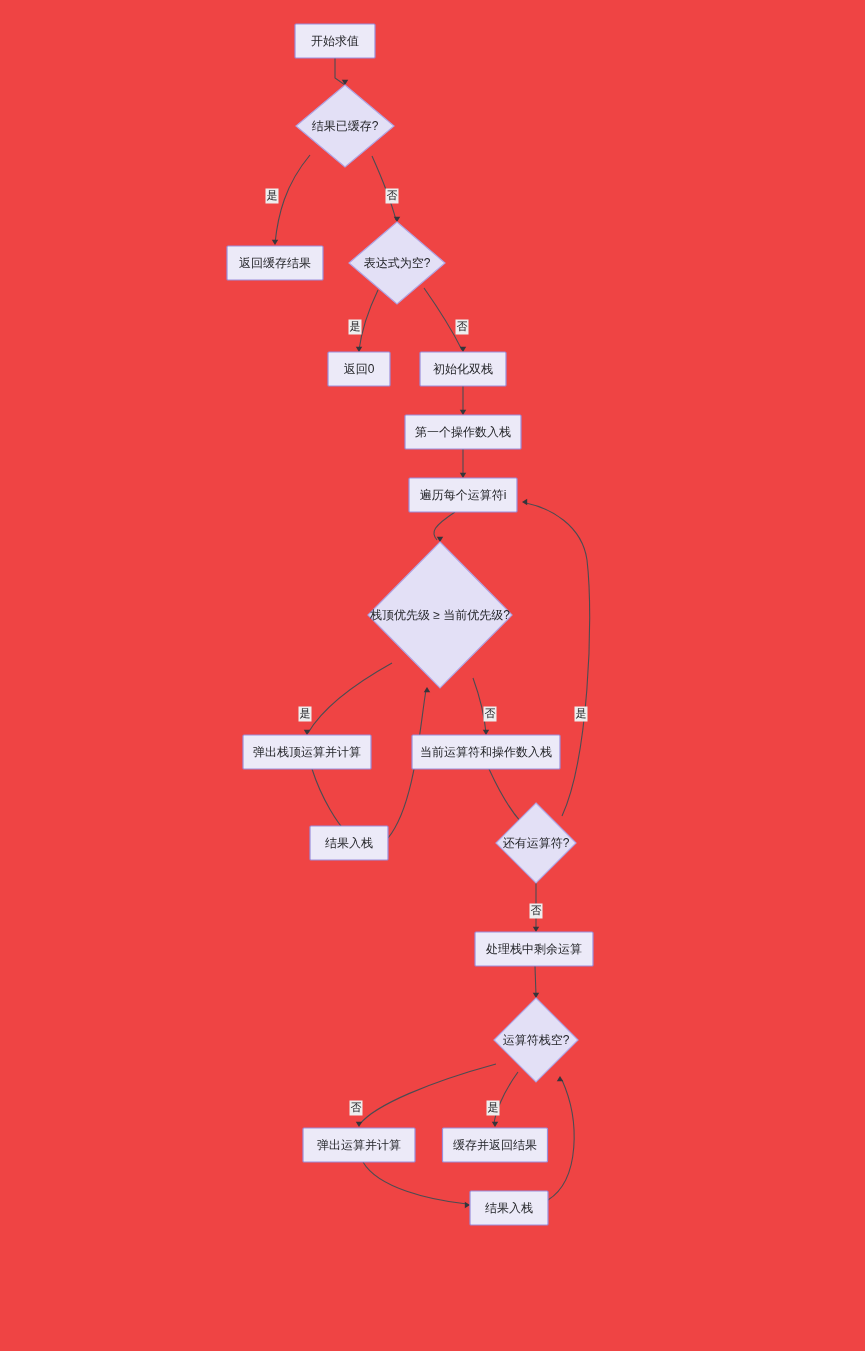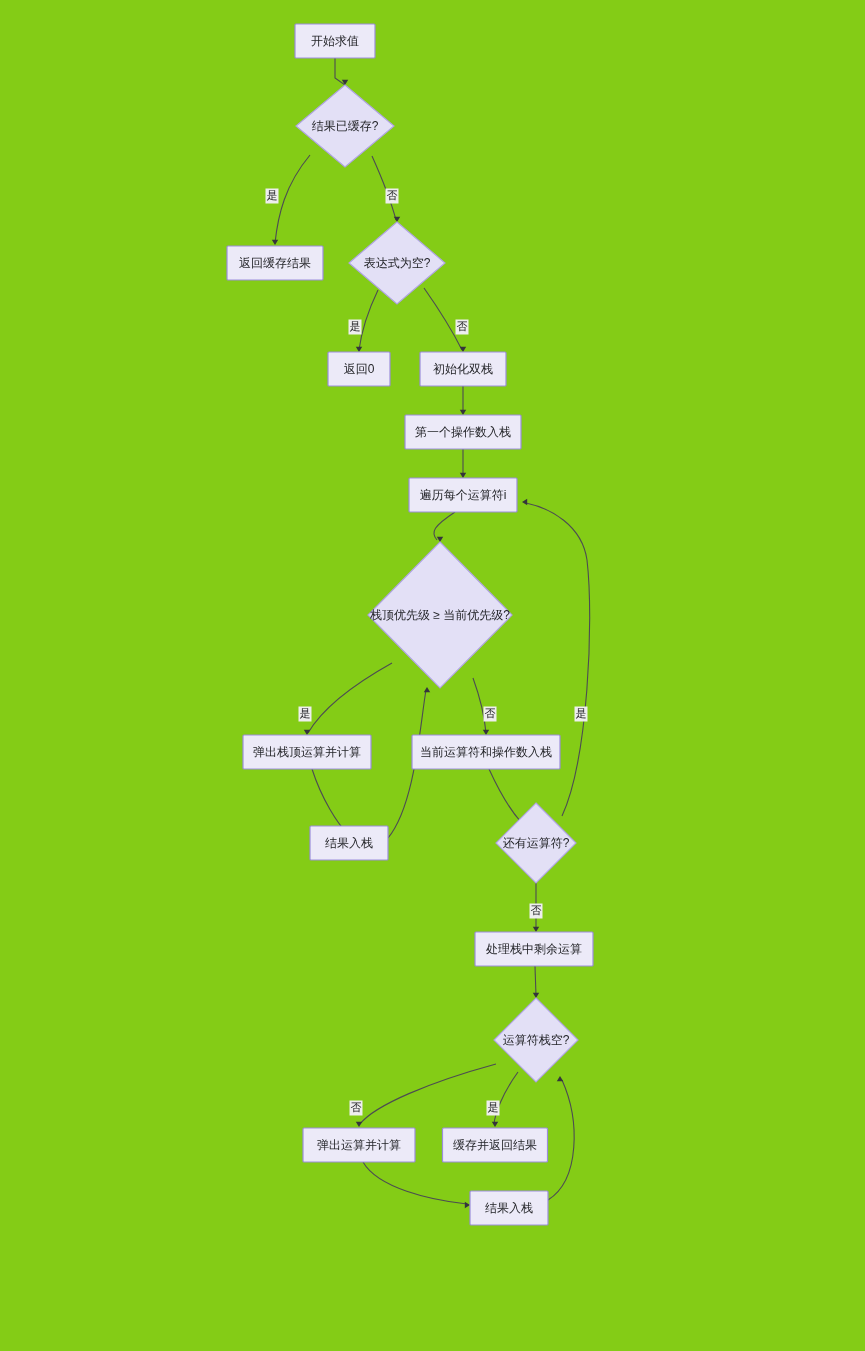--- a/index.html
+++ b/index.html
@@ -7,21 +7,21 @@
     padding: 0;
     background: #ffffff;
   }
   body {
     font-family: "Liberation Sans", "DejaVu Sans", sans-serif;
   }
   #flowchart-root {
     position: relative;
     width: 865px;
     height: 1351px;
-    background: #84cc16;
+    background: #ef4444;
     overflow: hidden;
     text-align: center;
   }
   svg.fc {
     display: block;
     width: 865px;
     height: 1351px;
   }
   .node-rect {
     fill: #ECEAF8;

